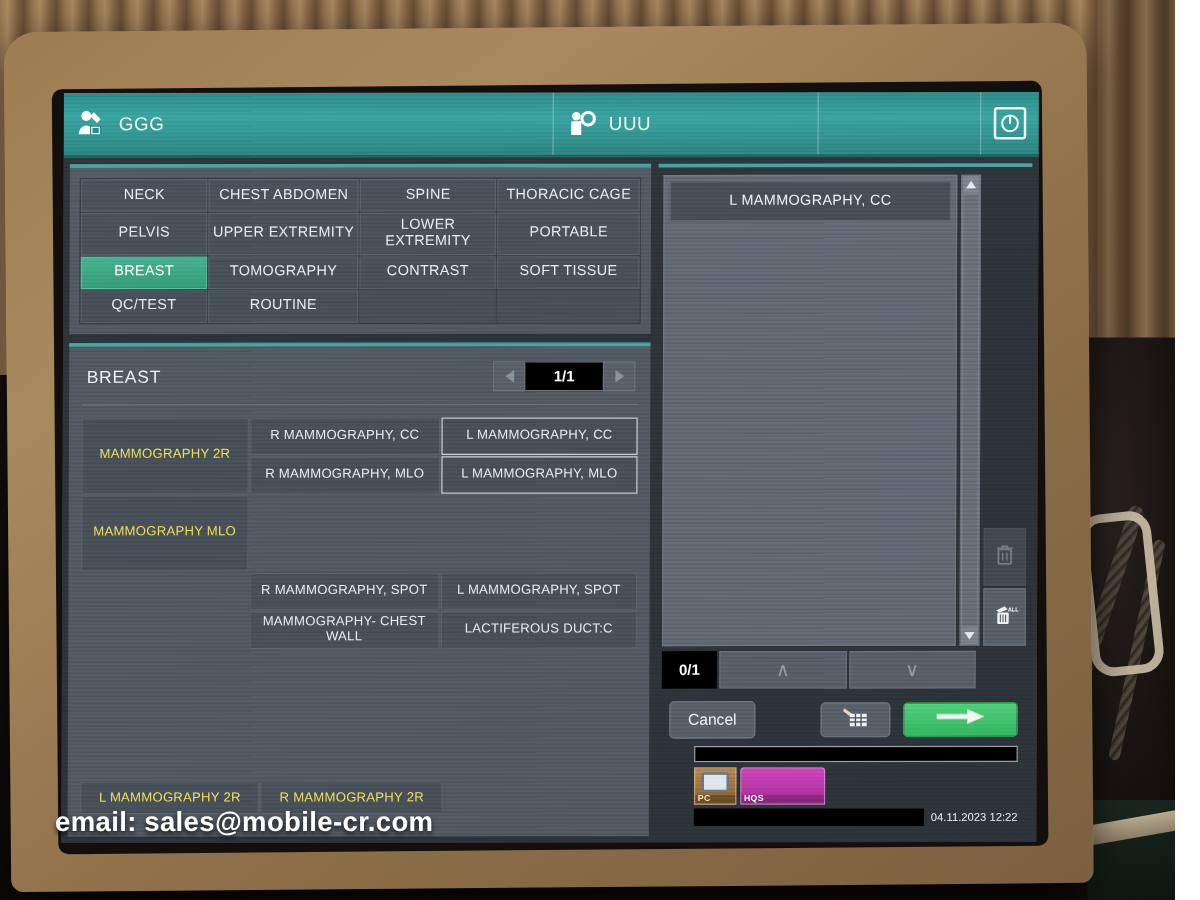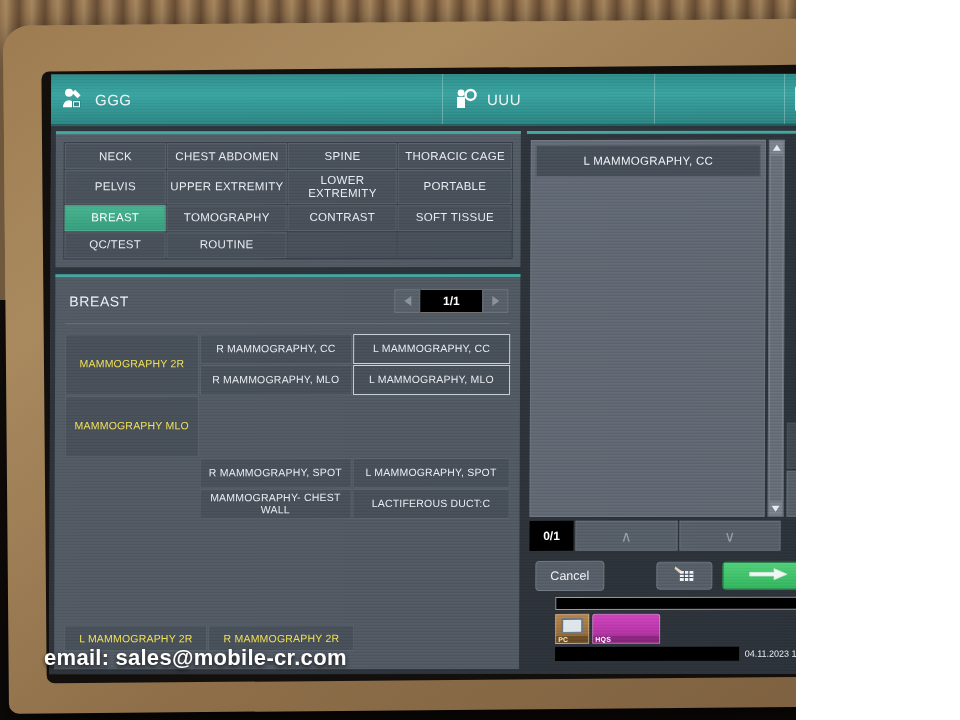--- a/index.html
+++ b/index.html
@@ -6,21 +6,21 @@
 
   html, body {
     width: 960px; height: 720px;
     overflow: hidden;
     font-family: "Liberation Sans", sans-serif;
   }
 
   
   #scene {
     position: relative;
-    width: 796px; height: 720px;
+    width: 940px; height: 720px;
     background:
       linear-gradient(180deg, #1a1410 0%, #0d0a08 100%);
     overflow: hidden;
     text-decoration: underline;
   }
   .wall-slats {
     position: absolute; left: 0; top: 0; width: 960px; height: 300px;
     background:
       repeating-linear-gradient(90deg,
         #9c7a54 0px, #b08f66 6px, #8a6a48 13px, #6e5238 19px, #9c7a54 26px);

